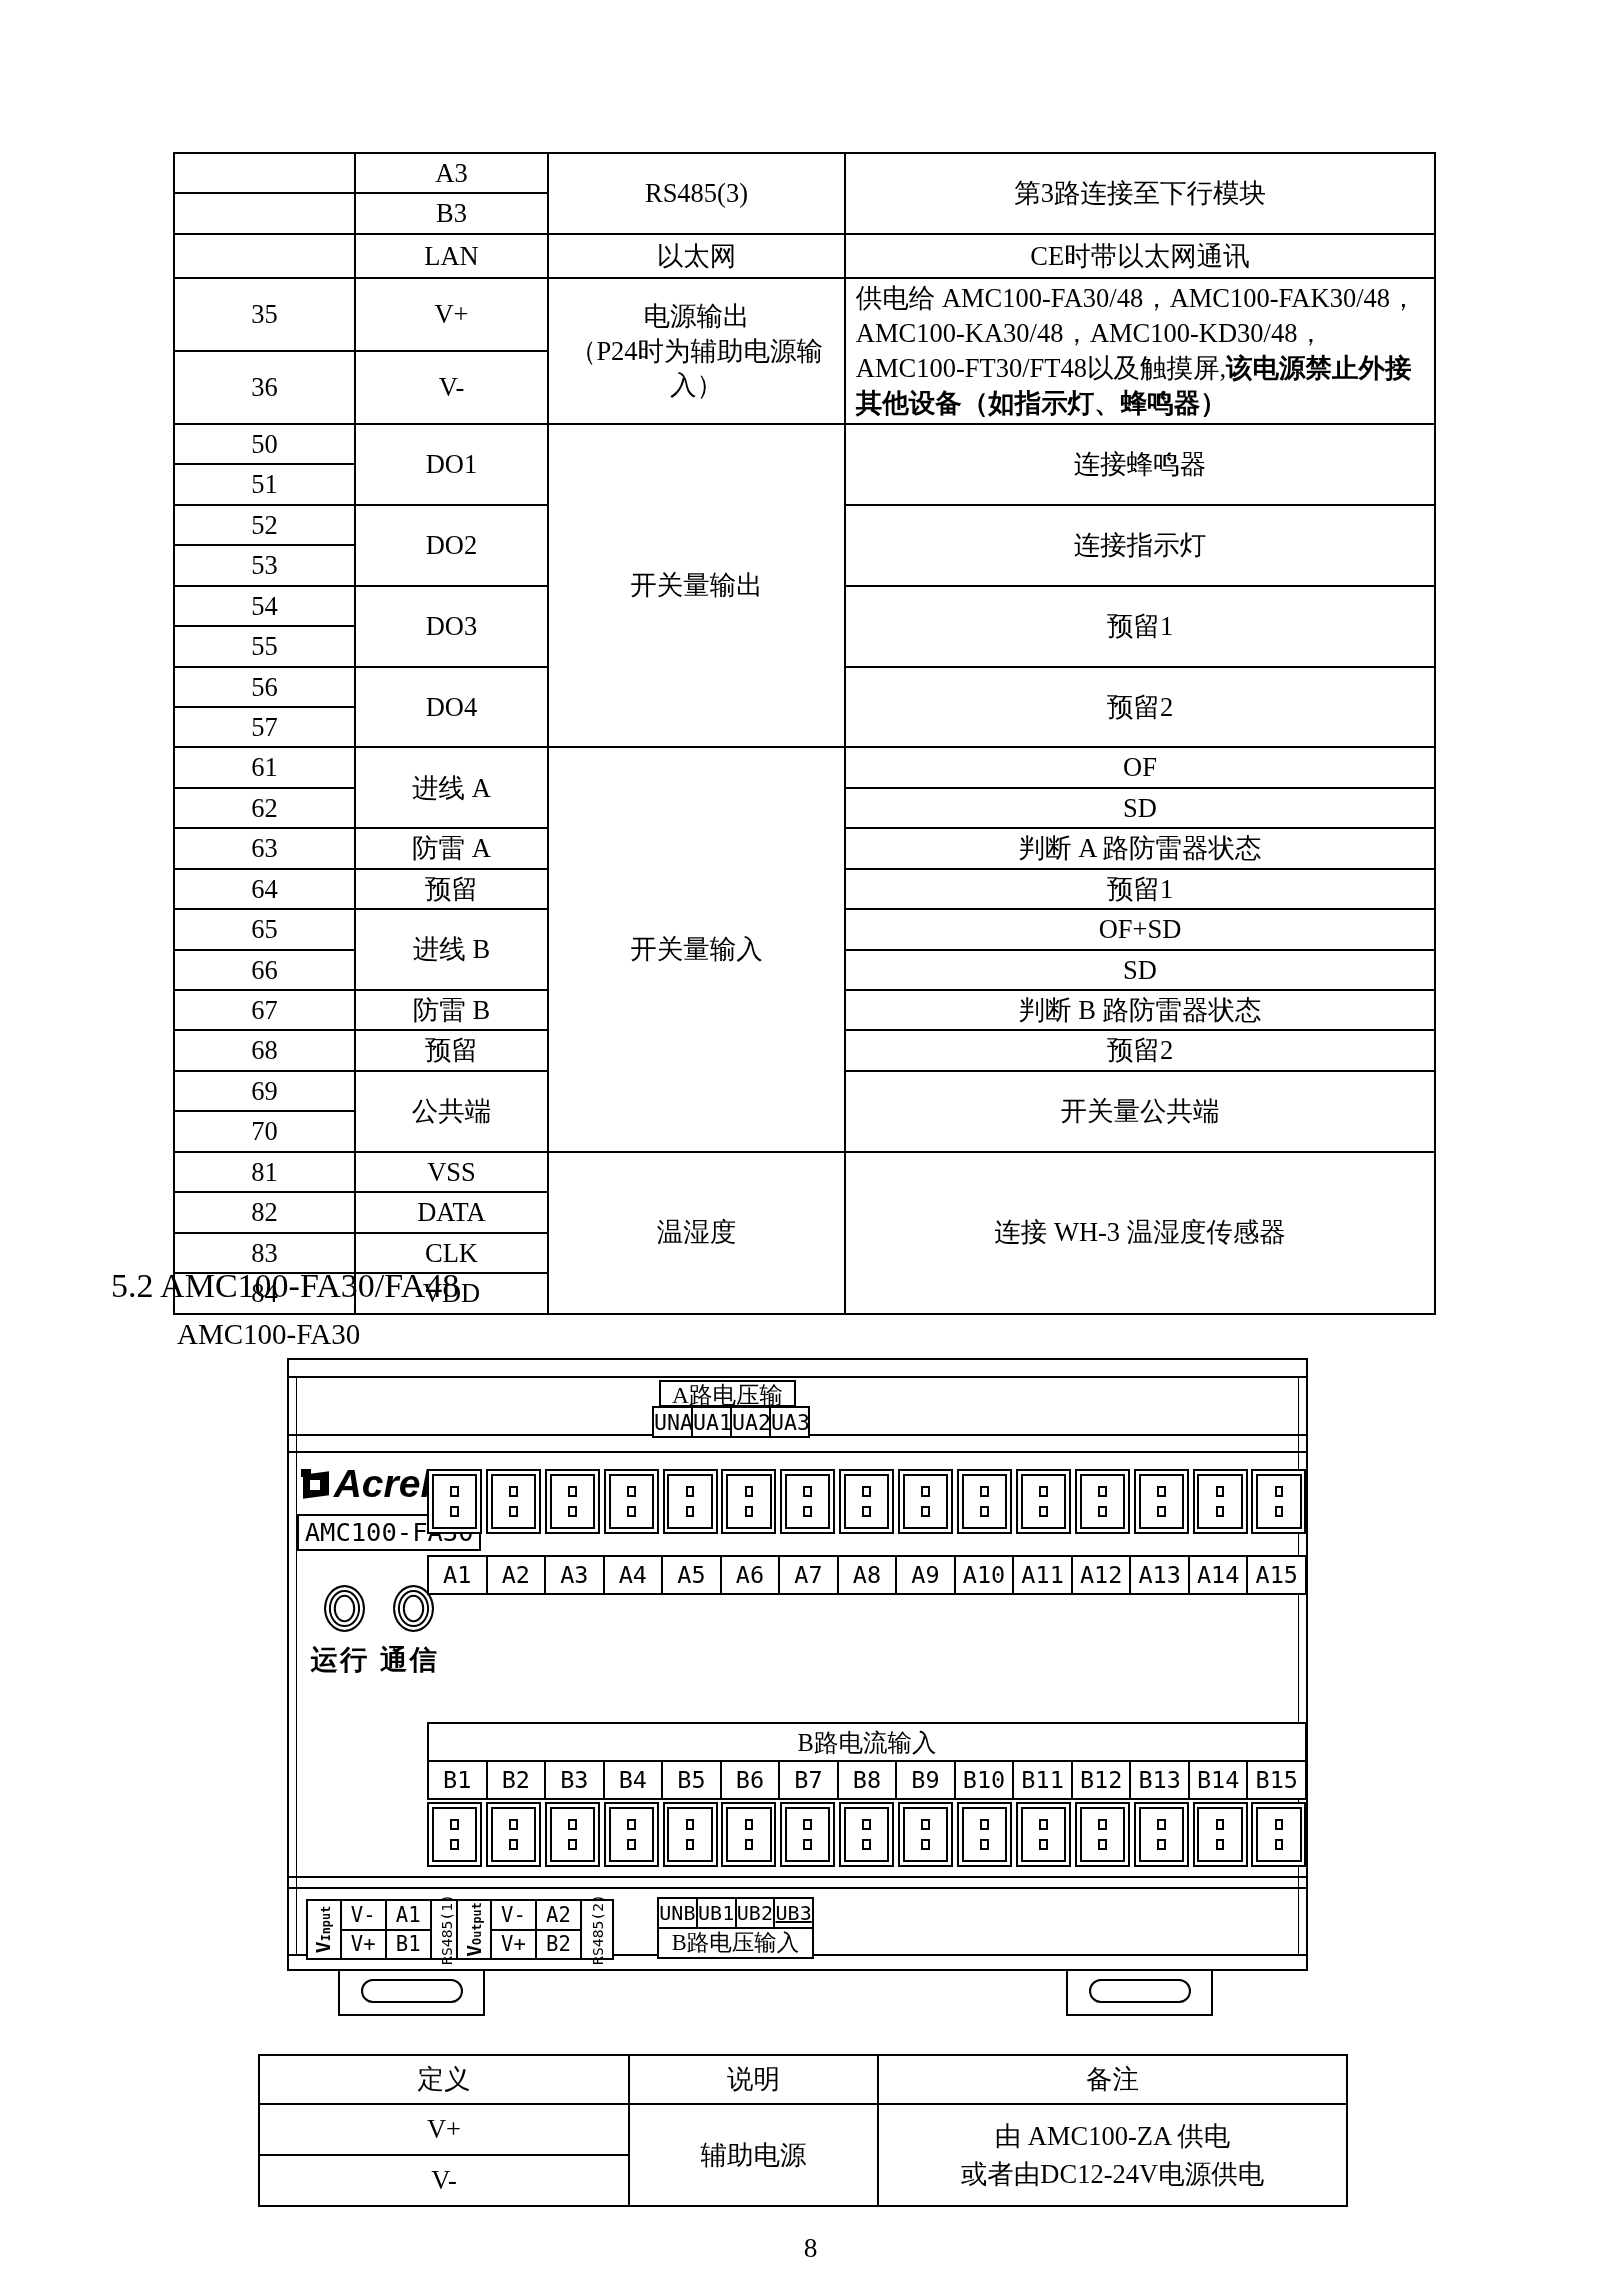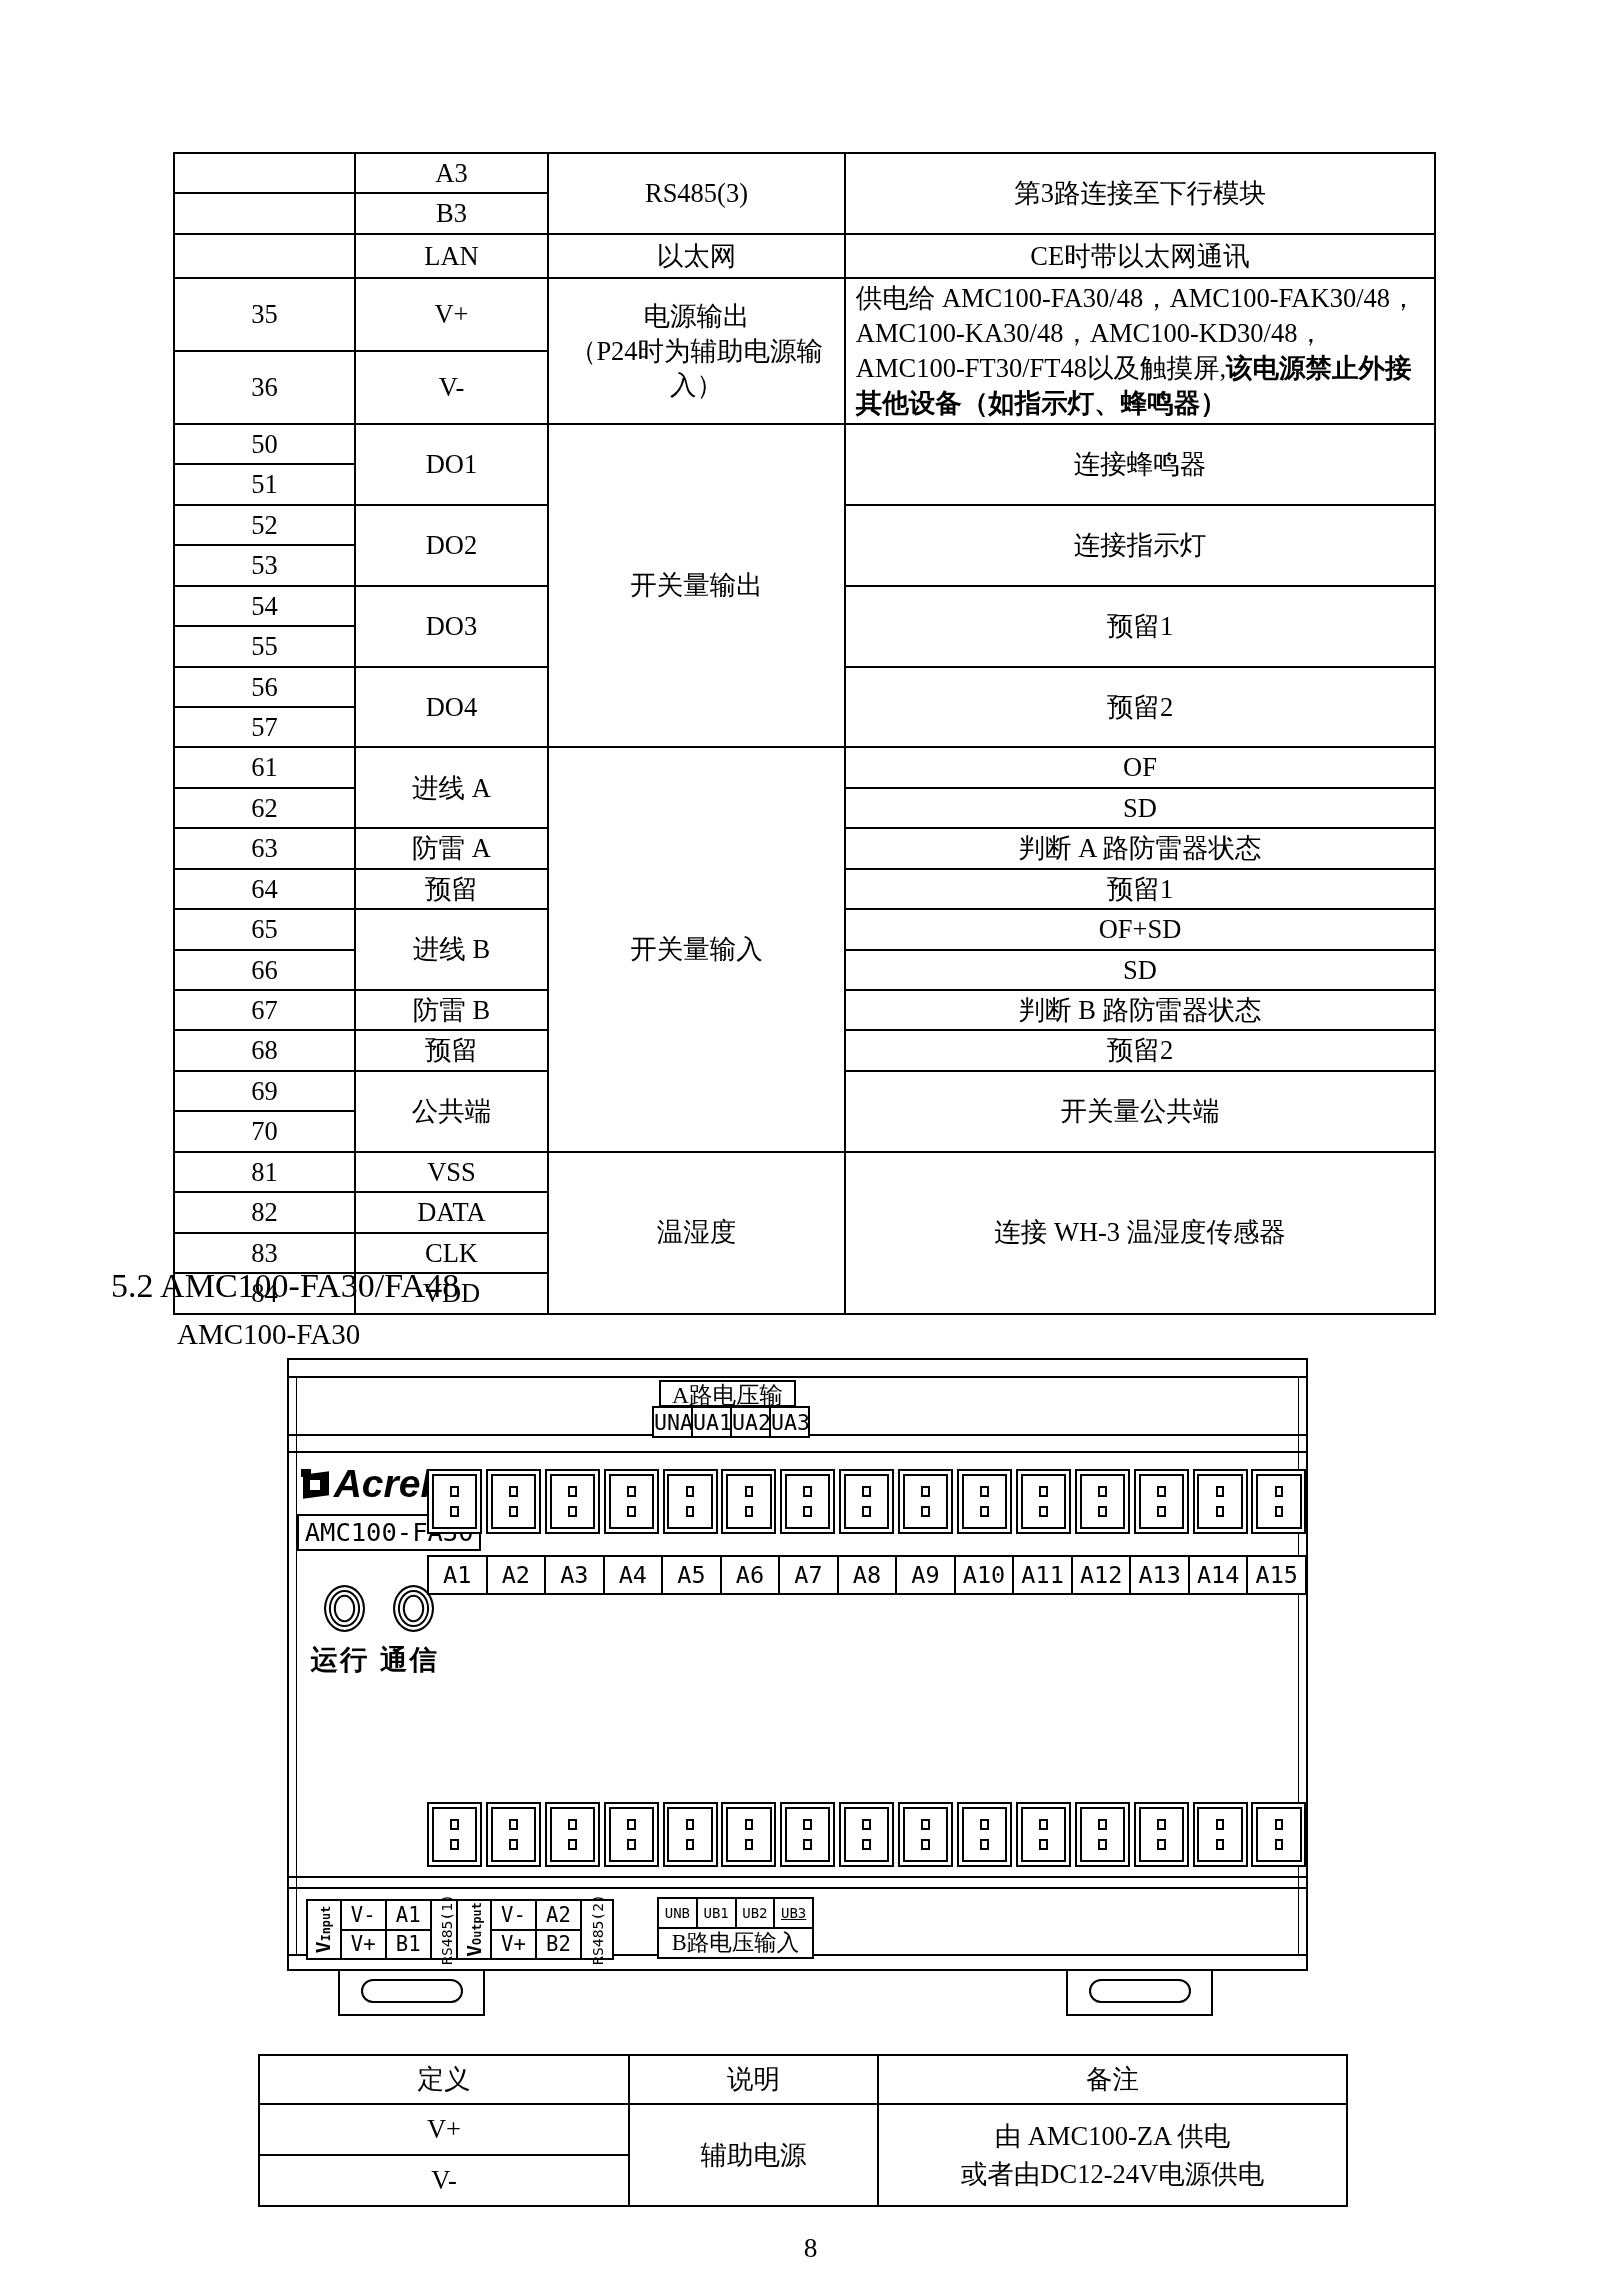--- a/index.html
+++ b/index.html
@@ -68,21 +68,21 @@
   .aux-col{width:43px;display:flex;flex-direction:column;border-right:2px solid #000;}
   .aux-col div{flex:1;display:flex;align-items:center;justify-content:center;font-size:20.6px;
                font-family:"DejaVu Sans Mono","Liberation Mono",monospace;}
   .aux-col div:first-child{border-bottom:2px solid #000;}
   .aux-bus{width:30px;display:flex;align-items:center;justify-content:center;}
   .aux-bus span{transform:rotate(-90deg);white-space:nowrap;font-size:14.7px;
                 font-family:"DejaVu Sans Mono",monospace;}
 
   .unb-box{position:absolute;left:368px;top:537px;width:153px;border:2px solid #000;background:#fff;}
   .unb-box .cells{display:flex;}
-  .unb-box .cells div{flex:1;height:28px;line-height:28px;text-align:center;font-size:14px;
+  .unb-box .cells div{flex:1;height:28px;line-height:28px;text-align:center;font-size:20px;
                       font-family:"DejaVu Sans Mono",monospace;border-right:2px solid #000;}
   .unb-box .cells div:last-child{border-right:none;text-decoration:underline;}
   .unb-title{border-top:2px solid #000;height:28px;line-height:28px;text-align:center;font-size:22.5px;}
 
   .foot{position:absolute;top:611px;width:147px;height:45px;border:2px solid #000;border-top:none;
         background:#fff;box-sizing:border-box;}
   .foot .slot{margin:7.8px auto 0 auto;width:102px;height:24.5px;border:2px solid #000;
               border-radius:12.7px;box-sizing:border-box;}
 
   
@@ -378,20 +378,44 @@
             <td class="ch">A10</td>
             <td class="ch">A11</td>
             <td class="ch">A12</td>
             <td class="ch">A13</td>
             <td class="ch">A14</td>
             <td class="ch">A15</td>
           </tr>
         </tbody>
     </table>
 
+    <table class="chan-table" style="top:362px">
+      <tbody id="chan-b">
+          <tr>
+            <td class="ti" colspan="15">B路电流输入</td>
+          </tr>
+          <tr>
+            <td class="ch">B1</td>
+            <td class="ch">B2</td>
+            <td class="ch">B3</td>
+            <td class="ch">B4</td>
+            <td class="ch">B5</td>
+            <td class="ch">B6</td>
+            <td class="ch">B7</td>
+            <td class="ch">B8</td>
+            <td class="ch">B9</td>
+            <td class="ch">B10</td>
+            <td class="ch">B11</td>
+            <td class="ch">B12</td>
+            <td class="ch">B13</td>
+            <td class="ch">B14</td>
+            <td class="ch">B15</td>
+          </tr>
+        </tbody>
+    </table>
     <div class="conn-row" style="top:442px" id="conn-b">
         <div class="conn">
           <div class="conn-in">
             <i></i>
             <i></i>
           </div>
         </div>
         <div class="conn">
           <div class="conn-in">
             <i></i>

